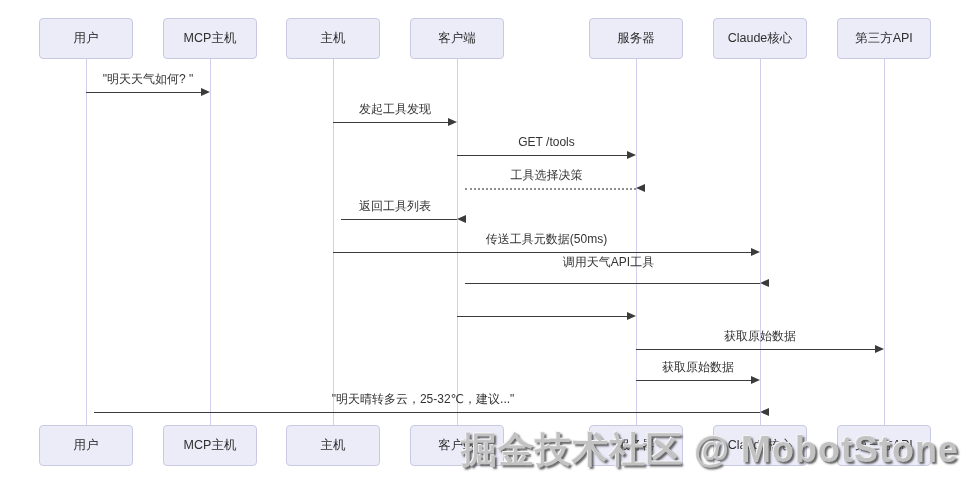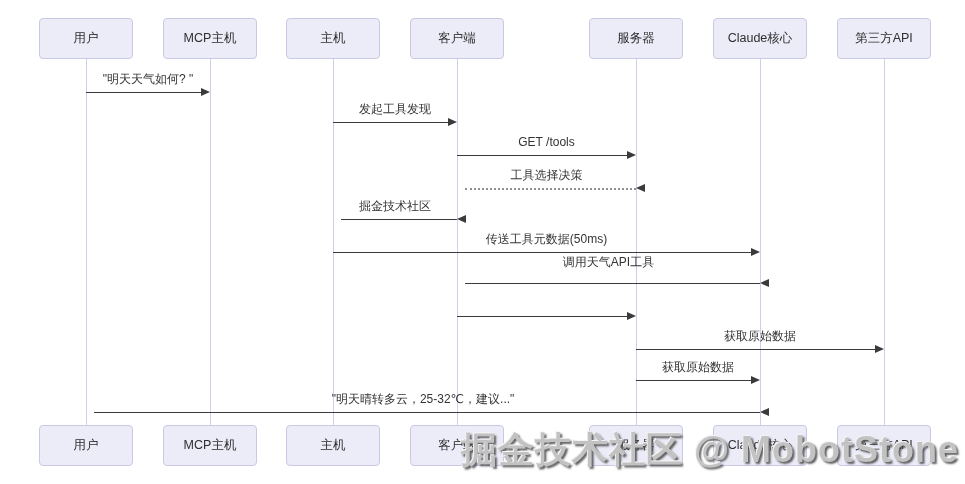--- a/index.html
+++ b/index.html
@@ -137,21 +137,21 @@
     <div class="arrowhead dir-right" style="top: 118px; left: 448px;"></div>
     <div class="msg-label" style="left: 395px; top: 101px;">发起工具发现</div>
     <div class="msg-line solid" style="left: 457px; width: 171px; top: 155px;"></div>
     <div class="arrowhead dir-right" style="top: 151px; left: 627px;"></div>
     <div class="msg-label" style="left: 546.5px; top: 134px;">GET /tools</div>
     <div class="msg-line dashed" style="left: 465px; width: 171px; top: 188px;"></div>
     <div class="arrowhead dir-left" style="top: 184px; left: 636px;"></div>
     <div class="msg-label" style="left: 546.5px; top: 167px;">工具选择决策</div>
     <div class="msg-line solid" style="left: 341px; width: 116px; top: 219px;"></div>
     <div class="arrowhead dir-left" style="top: 215px; left: 457px;"></div>
-    <div class="msg-label" style="left: 395px; top: 198px;">掘金技术社区</div>
+    <div class="msg-label" style="left: 395px; top: 198px;">返回工具列表</div>
     <div class="msg-line solid" style="left: 333px; width: 419px; top: 252px;"></div>
     <div class="arrowhead dir-right" style="top: 248px; left: 751px;"></div>
     <div class="msg-label" style="left: 546.5px; top: 231px;">传送工具元数据(50ms)</div>
     <div class="msg-line solid" style="left: 465px; width: 295px; top: 283px;"></div>
     <div class="arrowhead dir-left" style="top: 279px; left: 760px;"></div>
     <div class="msg-label" style="left: 608.5px; top: 254px;">调用天气API工具</div>
     <div class="msg-line solid" style="left: 457px; width: 171px; top: 316px;"></div>
     <div class="arrowhead dir-right" style="top: 312px; left: 627px;"></div>
     <div class="msg-line solid" style="left: 636px; width: 240px; top: 349px;"></div>
     <div class="arrowhead dir-right" style="top: 345px; left: 875px;"></div>

